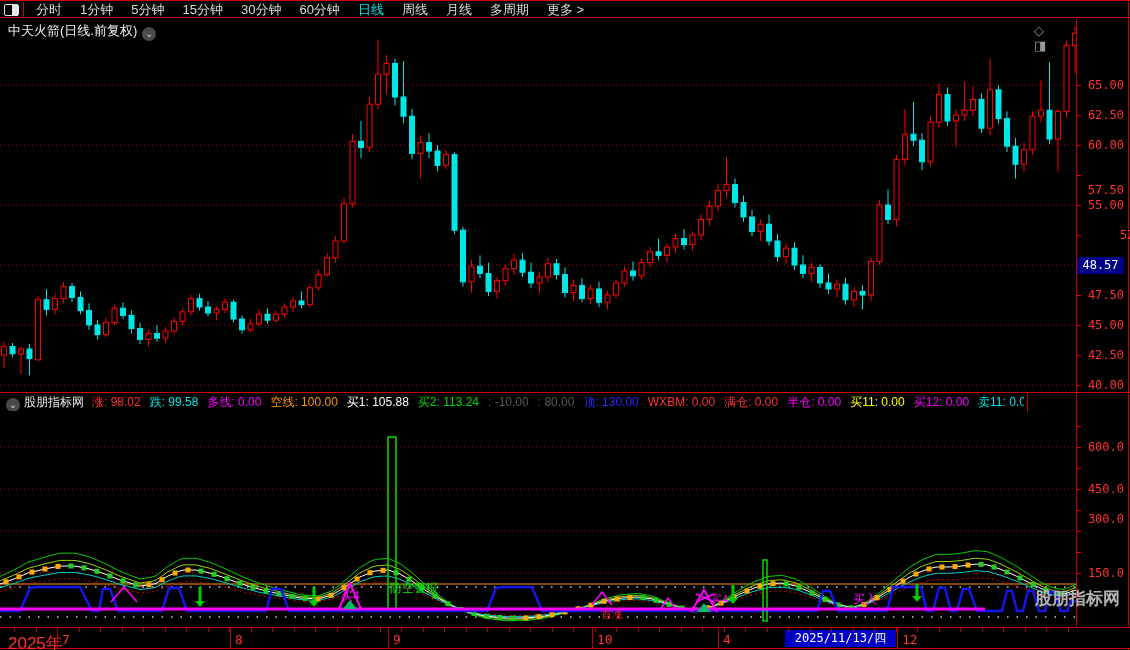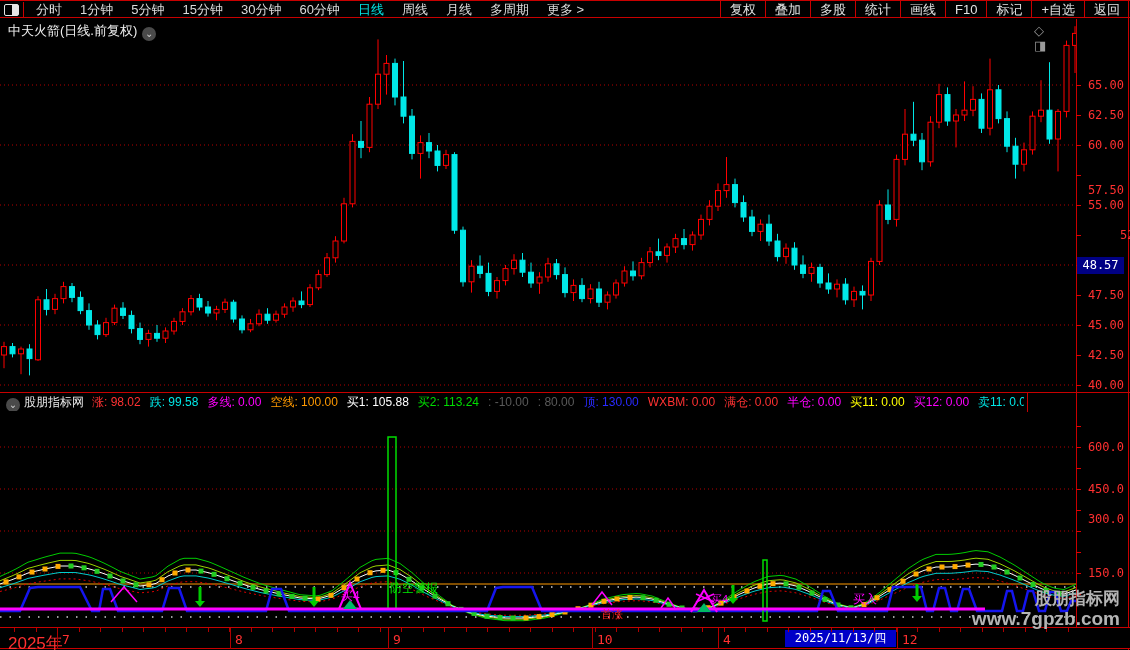--- a/index.html
+++ b/index.html
@@ -67,31 +67,20 @@
         <span class="tab">1分钟</span>
         <span class="tab">5分钟</span>
         <span class="tab">15分钟</span>
         <span class="tab">30分钟</span>
         <span class="tab">60分钟</span>
         <span class="tab active">日线</span>
         <span class="tab">周线</span>
         <span class="tab">月线</span>
         <span class="tab">多周期</span>
         <span class="tab">更多 &gt;</span>
-      </div>
-    <div id="right-menu" class="abs">
-        <span class="rbtn">复权</span>
-        <span class="rbtn">叠加</span>
-        <span class="rbtn">多股</span>
-        <span class="rbtn">统计</span>
-        <span class="rbtn">画线</span>
-        <span class="rbtn">F10</span>
-        <span class="rbtn">标记</span>
-        <span class="rbtn">+自选</span>
-        <span class="rbtn">返回</span>
       </div>
   </div>
 
   <div id="titlebar" class="abs">
     <span id="chart-title" class="abs"><span>中天火箭(日线.前复权)</span><span class="chev-circle">⌄</span></span>
     <span id="title-icons" class="abs">◇ ◨</span>
   </div>
 
   <svg id="main-svg" class="abs" width="1076" height="374">
       <line x1="0" y1="66" x2="1076" y2="66" stroke="#b40000" stroke-width="1" stroke-dasharray="1 3"></line>
@@ -590,16 +579,15 @@
       <div class="x-tick" style="left:960px;"></div>
       <div class="x-tick" style="left:982px;"></div>
       <div class="x-tick" style="left:1003px;"></div>
       <div class="x-tick" style="left:1025px;"></div>
       <div class="x-tick" style="left:1046px;"></div>
       <div class="x-tick" style="left:1068px;"></div>
     </div>
 
   <div id="watermark" class="abs">
     <div id="wm1">股朋指标网</div>
-    <div id="wm2">www.7gpzb.com</div>
   </div>
 
 </div>
 
 </body></html>

